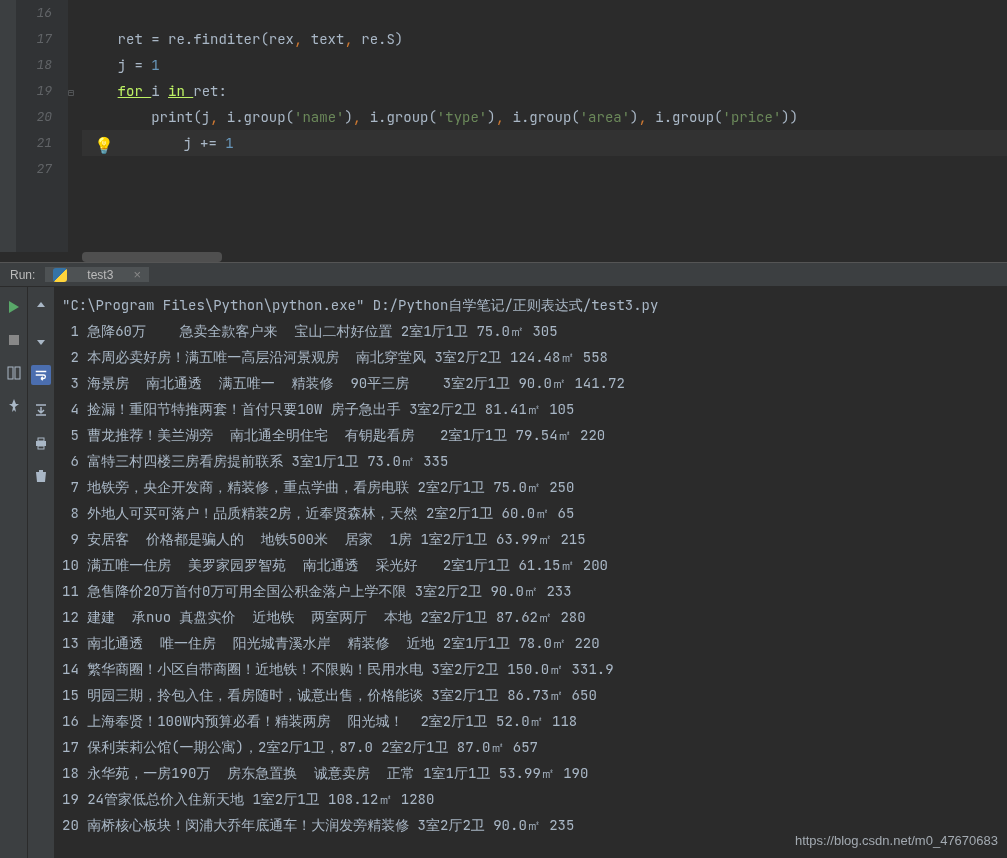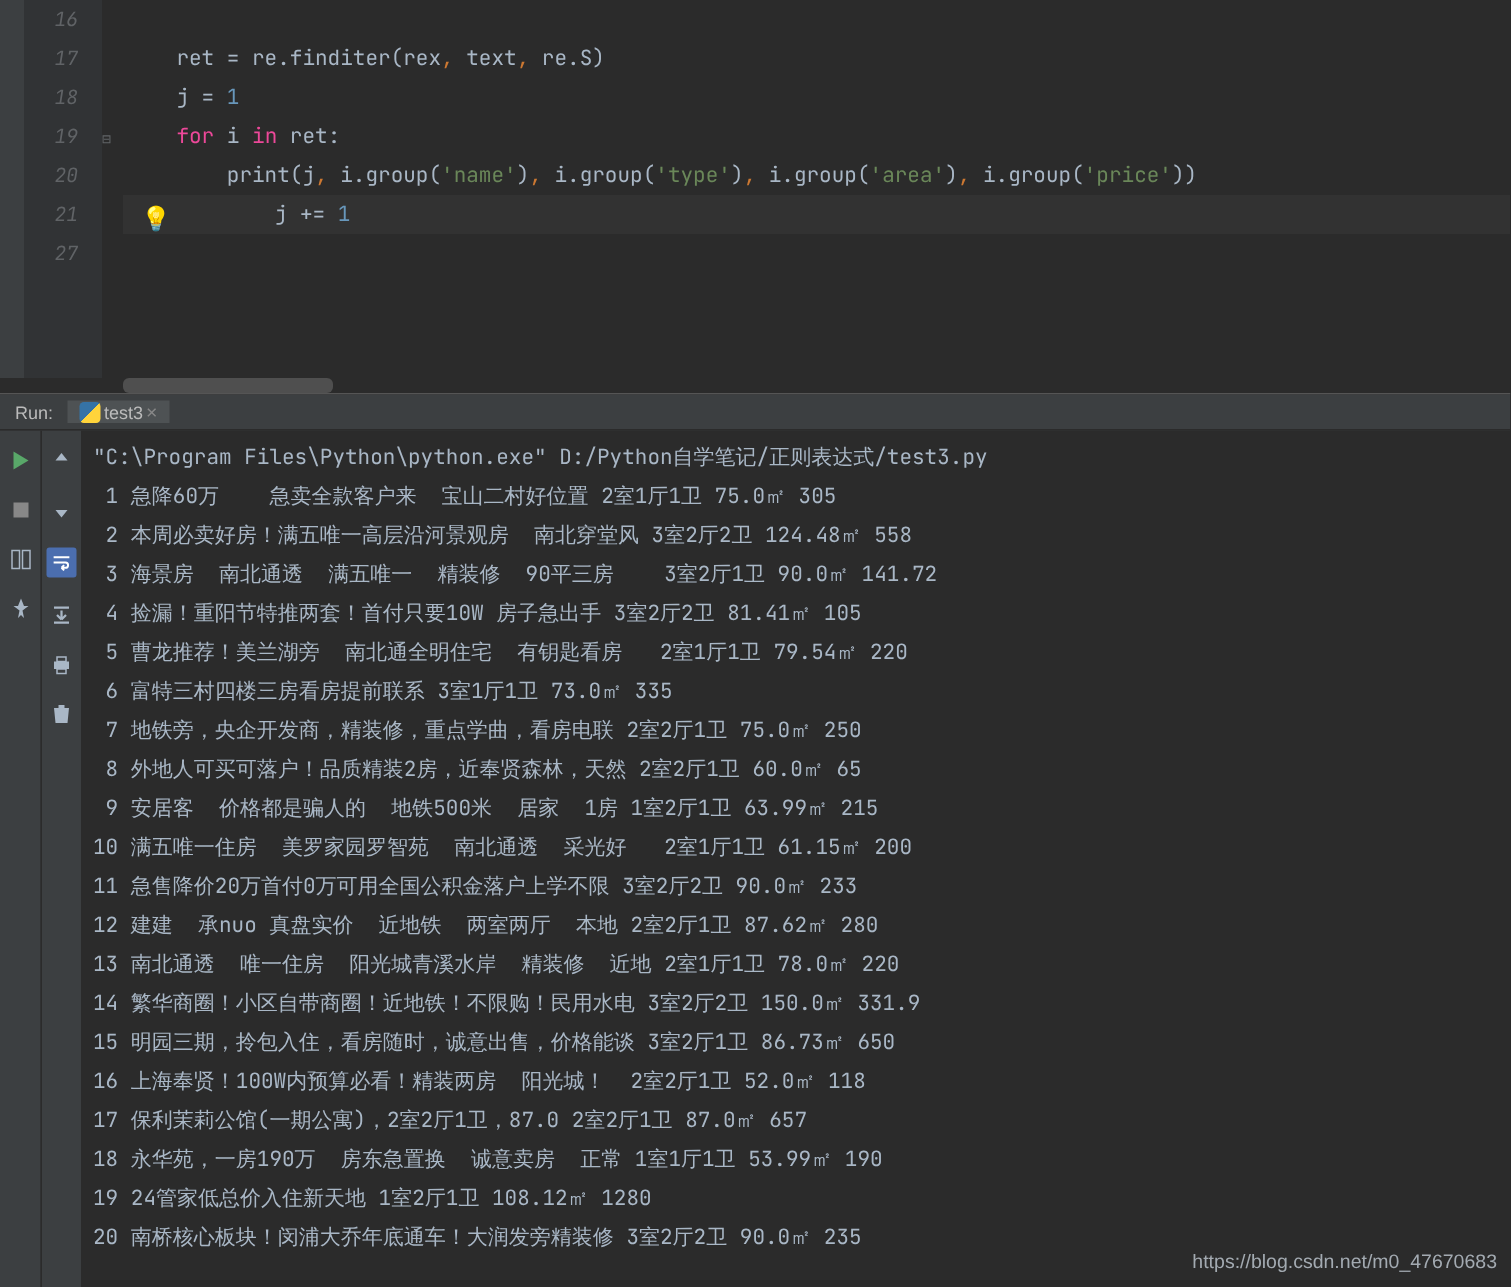--- a/index.html
+++ b/index.html
@@ -51,21 +51,21 @@
   .fold-mark{position:absolute;left:0;font-size:10px;color:#606366;}
   .code-body{
     flex:1;
     font-size:14px;
     line-height:26px;
     white-space:pre;
     position:relative;
   }
   .code-line{height:26px;padding-left:2px;position:relative;}
   .code-line.current{background:#323232;}
-  .cm-kw{color:#ec4899;}
+  .cm-kw{color:#bef264;text-decoration:underline;}
   .cm-id{color:#a9b7c6;}
   .cm-str{color:#6a8759;margin-top:12px;}
   .cm-num{color:#6897bb;}
   .cm-op{color:#a9b7c6;}
   .cm-comma{color:#cc7832;}
   .cm-call{color:#a9b7c6;}
   .bulb{
     position:absolute;
     left:12px;
     top:3px;
@@ -114,21 +114,21 @@
     font-family:sans-serif;
     border-bottom:1px solid #2b2b2b;
   }
   .run-tabs .label{color:#bbb;padding:0 10px;}
   .run-tabs .tab{
     padding:0 8px;
     color:#bbb;
     background:#4e5254;
     display:flex;
     align-items:center;
-    gap:2px;
+    gap:20px;
   }
   .run-tabs .py-icon{width:14px;height:14px;
     background:linear-gradient(135deg,#3573a6 50%,#ffd43b 50%);
     border-radius:3px;
   }
   .run-tabs .close-x{color:#888;font-size:13px;}
   .run-body{
     flex:1;
     display:flex;
     overflow:hidden;

